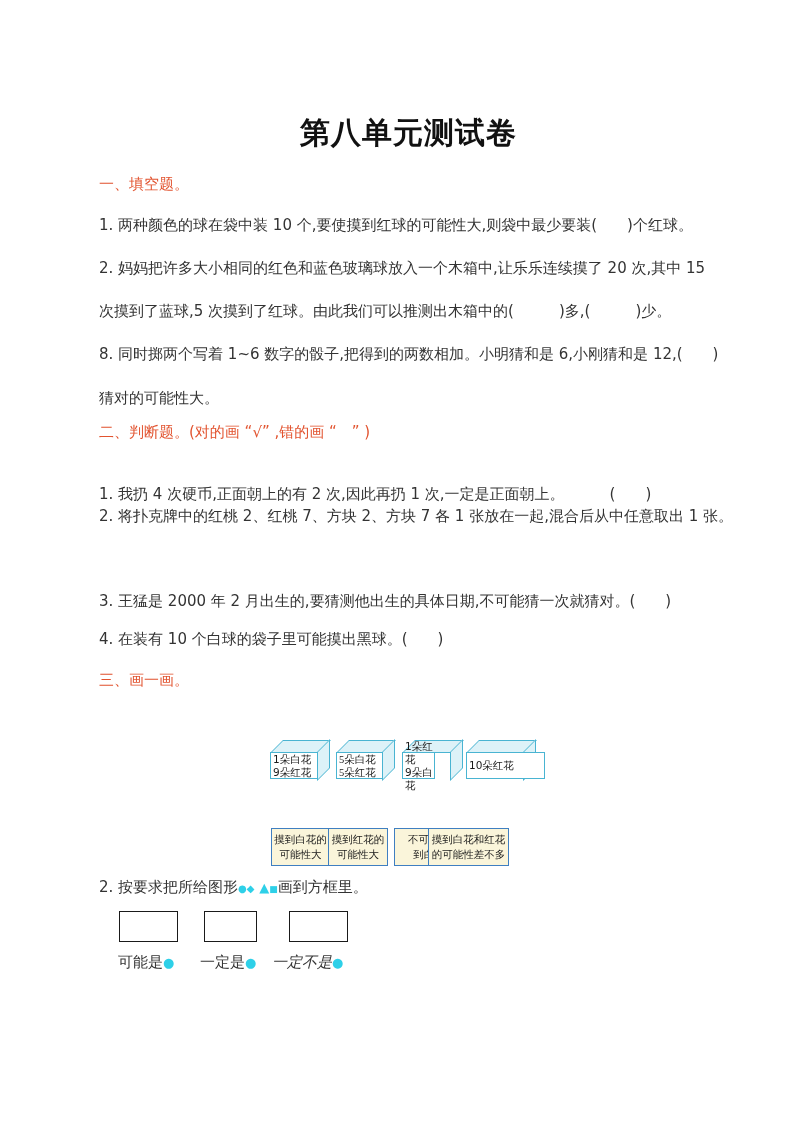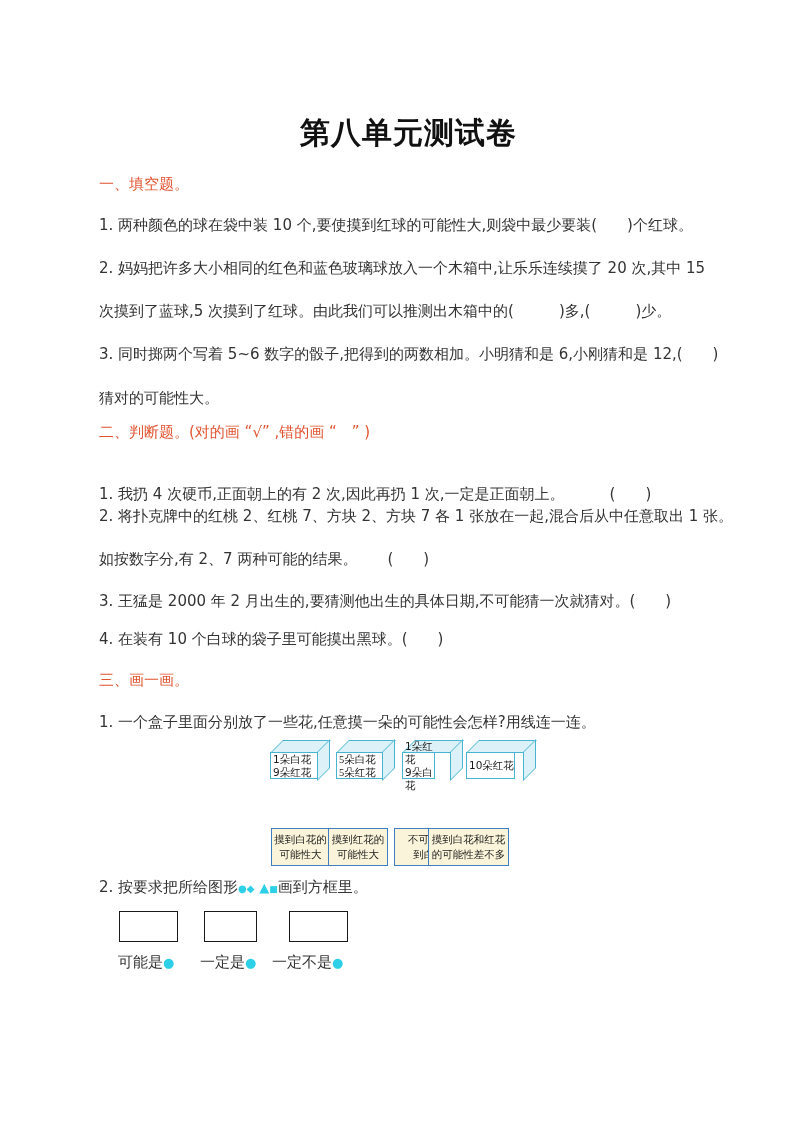--- a/index.html
+++ b/index.html
@@ -66,32 +66,30 @@
 <body>
 
 <div class="page">
 
   <h1 class="title">第八单元测试卷</h1>
 
   <div class="line heading" style="top:174px">一、填空题。</div>
   <div class="line" style="top:215px">1. 两种颜色的球在袋中装 10 个,要使摸到红球的可能性大,则袋中最少要装(　　)个红球。</div>
   <div class="line" style="top:258px">2. 妈妈把许多大小相同的红色和蓝色玻璃球放入一个木箱中,让乐乐连续摸了 20 次,其中 15</div>
   <div class="line" style="top:301px">次摸到了蓝球,5 次摸到了红球。由此我们可以推测出木箱中的(　　　)多,(　　　)少。</div>
-  <div class="line" style="top:344px">3. 同时掷两个写着 5~6 数字的骰子,把得到的两数相加。小明猜和是 6,小刚猜和是 12,(　　)</div>
+  <div class="line" style="top:344px">8. 同时掷两个写着 1~6 数字的骰子,把得到的两数相加。小明猜和是 6,小刚猜和是 12,(　　)</div>
   <div class="line" style="top:388px">猜对的可能性大。</div>
 
   <div class="line heading" style="top:422px">二、判断题。(对的画 “√” ,错的画 “　” )</div>
   <div class="line" style="top:484px">1. 我扔 4 次硬币,正面朝上的有 2 次,因此再扔 1 次,一定是正面朝上。　　　(　　)</div>
   <div class="line" style="top:506px">2. 将扑克牌中的红桃 2、红桃 7、方块 2、方块 7 各 1 张放在一起,混合后从中任意取出 1 张。</div>
-  <div class="line" style="top:549px">如按数字分,有 2、7 两种可能的结果。　　(　　)</div>
   <div class="line" style="top:591px">3. 王猛是 2000 年 2 月出生的,要猜测他出生的具体日期,不可能猜一次就猜对。(　　)</div>
   <div class="line" style="top:629px">4. 在装有 10 个白球的袋子里可能摸出黑球。(　　)</div>
 
   <div class="line heading" style="top:670px">三、画一画。</div>
-  <div class="line" style="top:712px">1. 一个盒子里面分别放了一些花,任意摸一朵的可能性会怎样?用线连一连。</div>
 
   <div class="box3d" style="left:270px;top:739px;width:60px;">
     <div class="face-top" style="width:46px;"></div>
     <div class="face-side" style="left:47px;"></div>
     <div class="face-front" style="width:48px;">
       <div>1朵白花</div>
       <div>9朵红花</div>
     </div>
   </div>
   <div class="box3d" style="left:336px;top:739px;width:60px;">
@@ -106,21 +104,21 @@
     <div class="face-top" style="width:47px;"></div>
     <div class="face-side" style="left:48px;"></div>
     <div class="face-front" style="width:33px;">
       <div>1朵红花</div>
       <div>9朵白花</div>
     </div>
   </div>
   <div class="box3d" style="left:466px;top:739px;width:71px;">
     <div class="face-top" style="width:56px;"></div>
     <div class="face-side" style="left:57px;"></div>
-    <div class="face-front" style="width:49px;justify-content:center;">
+    <div class="face-front" style="width:79px;justify-content:center;">
       <div>10朵红花</div>
     </div>
   </div>
 
   <div class="outcome" style="left:271px;width:59px;">
     <div>摸到白花的</div>
     <div>可能性大</div>
   </div>
   <div class="outcome" style="left:328px;width:60px;">
     <div>摸到红花的</div>
@@ -138,15 +136,15 @@
   <div class="line" style="top:877px">
     <span>2. 按要求把所给图形</span><span class="shape sh-circle">●</span><span class="shape sh-diamond">◆</span> <span class="shape sh-triangle">▲</span><span class="shape sh-square">■</span><span>画到方框里。</span>
   </div>
 
   <div class="frame" style="left:119px;width:59px;"></div>
   <div class="frame" style="left:204px;width:53px;"></div>
   <div class="frame" style="left:289px;width:59px;"></div>
 
   <div class="answer-label" style="left:118px;"><span>可能是</span><span class="dot">●</span></div>
   <div class="answer-label" style="left:200px;"><span>一定是</span><span class="dot">●</span></div>
-  <div class="answer-label" style="left:272px;"><span>一定不是</span><span class="dot">●</span></div>
+  <div class="answer-label" style="left:272px;font-style:italic;"><span>一定不是</span><span class="dot">●</span></div>
 
 </div>
 
 </body></html>

